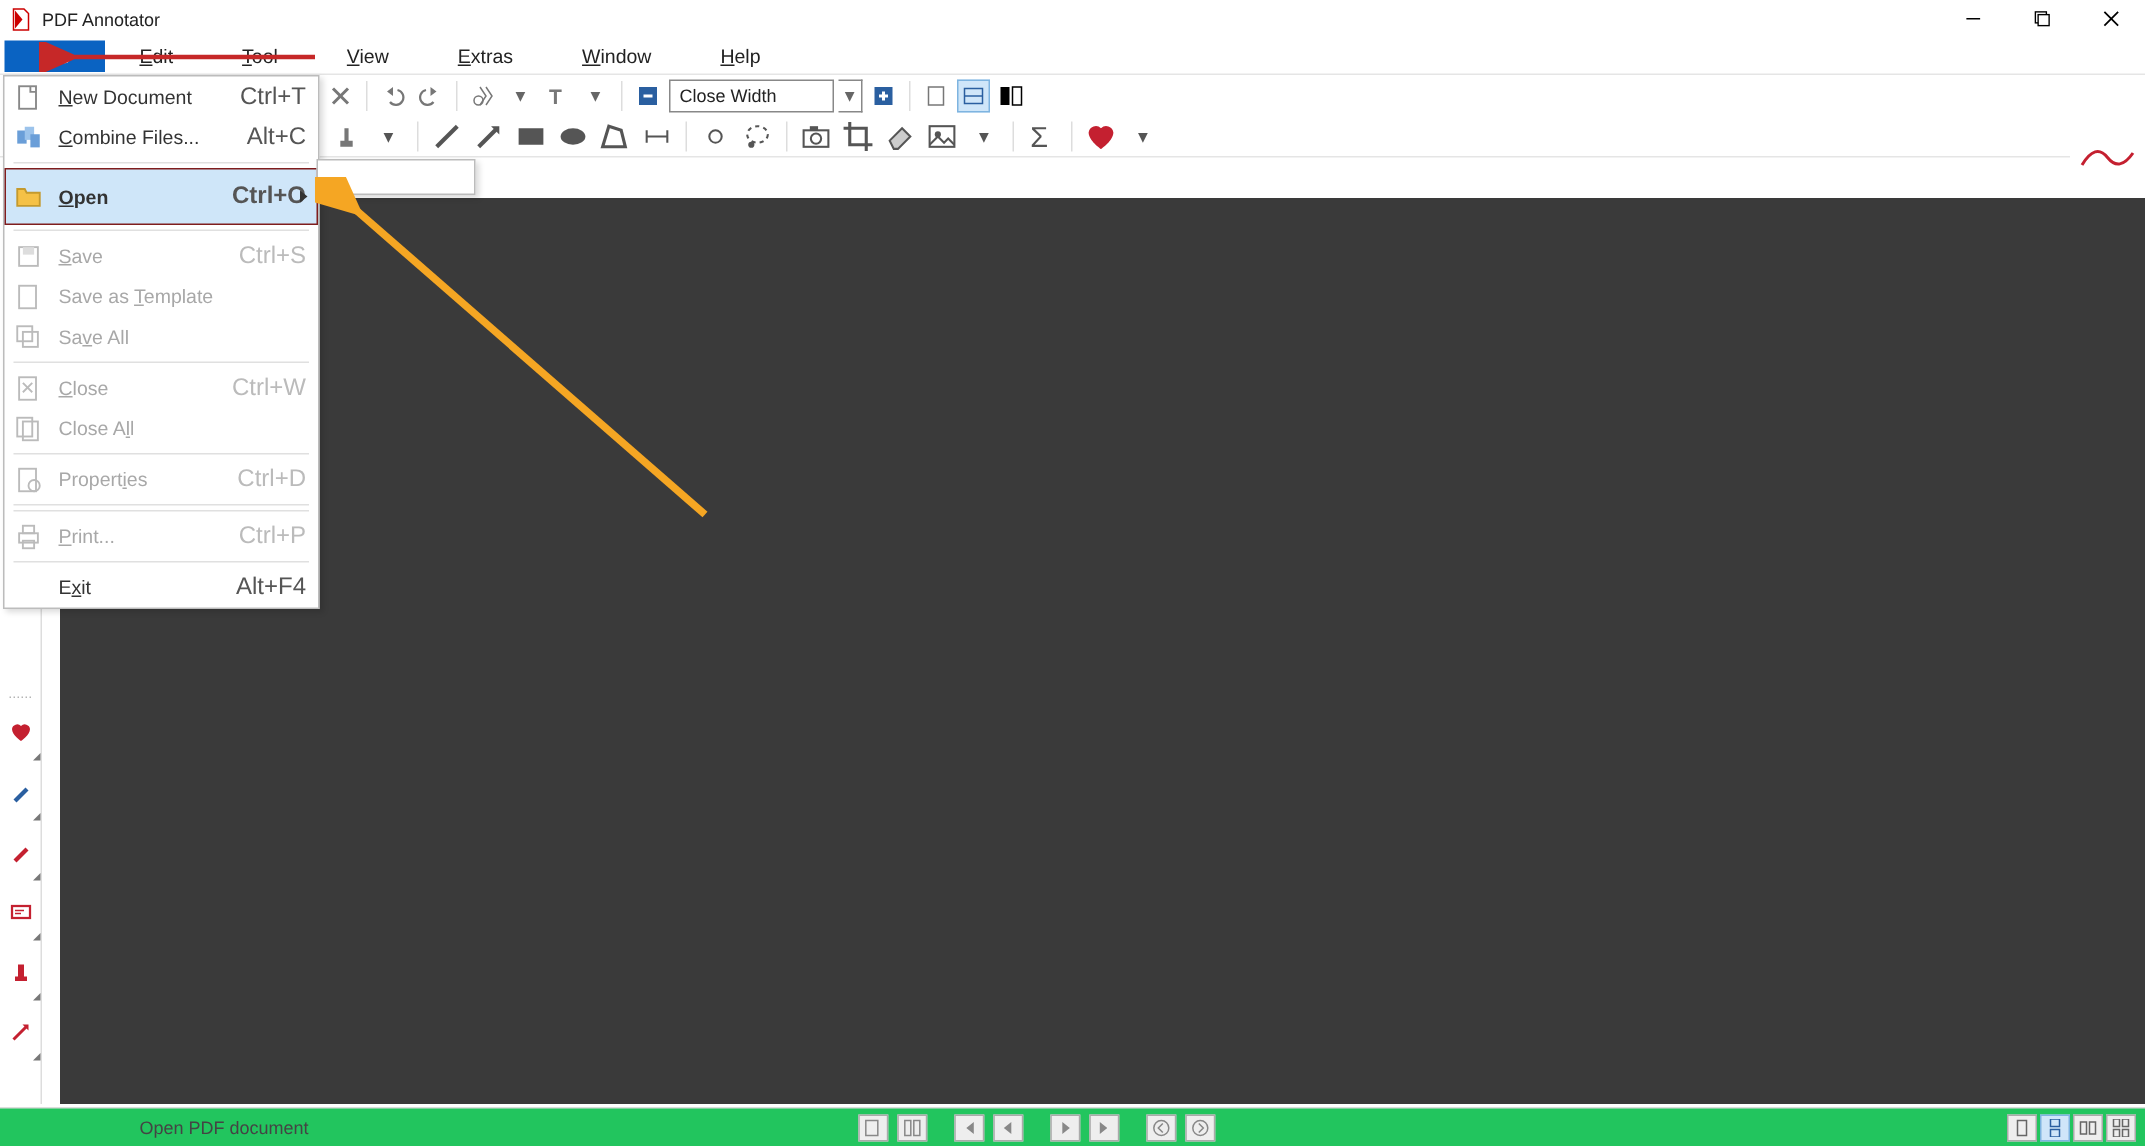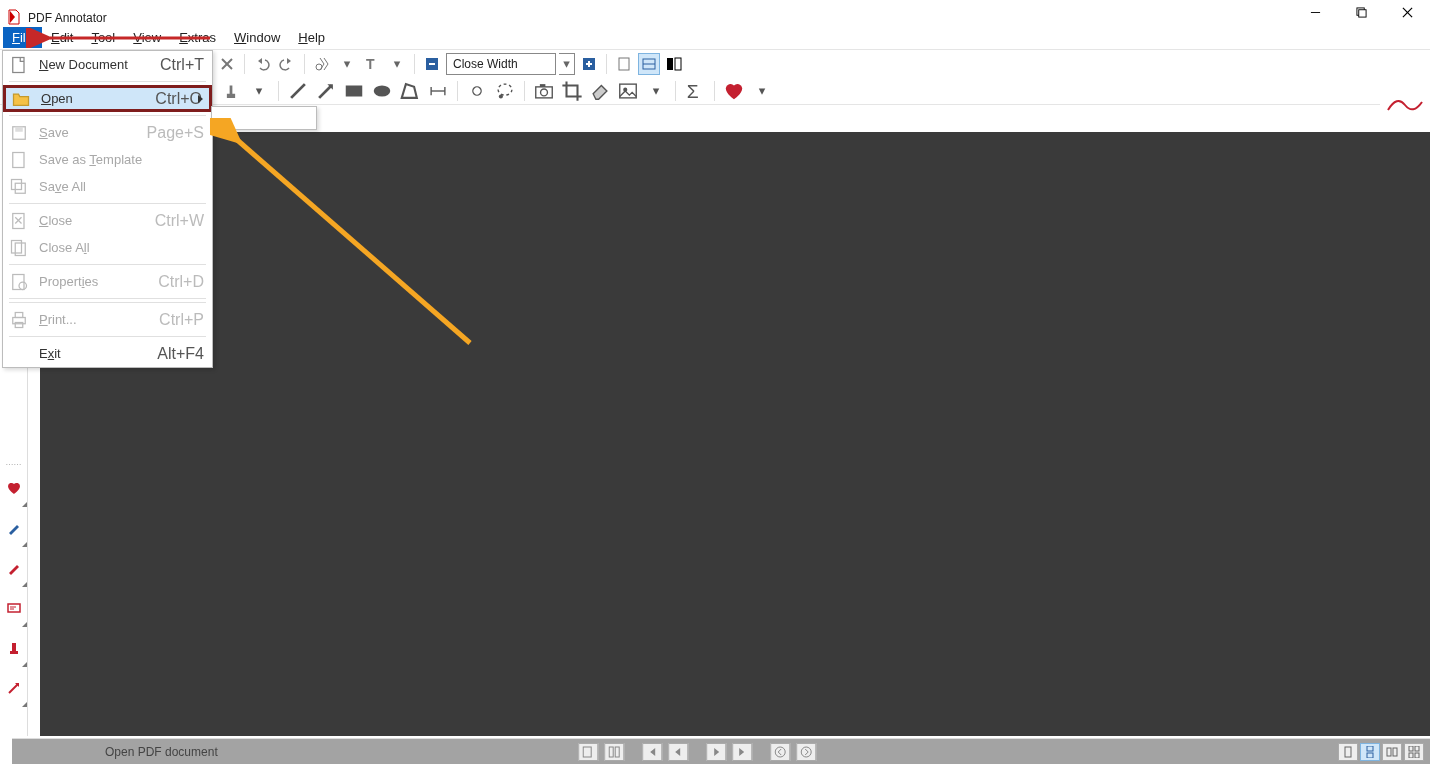--- a/index.html
+++ b/index.html
@@ -1,28 +1,28 @@
 <!DOCTYPE html>
 <html><head>
 <meta charset="utf-8">
 <style>
   * { box-sizing: border-box; margin: 0; padding: 0; font-family: "Segoe UI", Tahoma, sans-serif; }
   body { width: 1430px; height: 764px; background: #fff; position: relative; overflow: hidden; font-size: 13px; color: #222; }
 
   
-  .titlebar { height: 25px; display: flex; align-items: flex-end; padding: 0 6px; background: #fff; }
+  .titlebar { height: 25px; display: flex; align-items: center; padding: 0 6px; background: #fff; }
   .titlebar .app-icon { width: 16px; height: 16px; margin-right: 6px; }
   .titlebar .title { font-size: 12px; }
   .win-controls { position: absolute; top: 0; right: 0; display: flex; }
   .win-controls div { width: 46px; height: 25px; display: flex; align-items: center; justify-content: center; }
   .win-controls svg { width: 11px; height: 11px; }
 
   
   .menubar { height: 25px; display: flex; align-items: center; background: #fff; border-bottom: 1px solid #e5e5e5; padding-left: 3px; }
-  .menubar .menu-item { padding: 3px 9px; font-size: 13px; cursor: default; position: relative; }
+  .menubar .menu-item { padding: 3px 23px; font-size: 13px; cursor: default; position: relative; }
   .menubar .menu-item.selected { background: #0a63c2; color: #fff; }
   .underline { text-decoration: underline; }
 
   
   .toolbar { height: 27px; display: flex; align-items: center; padding-left: 40px; gap: 3px; background: #fff; }
   .toolbar .tb-btn { width: 22px; height: 22px; display:flex; align-items:center; justify-content:center; color:#666; border:1px solid transparent; }
   .toolbar .tb-btn svg { width: 16px; height: 16px; }
   .toolbar .sep { width: 1px; height: 20px; background: #ddd; margin: 0 3px; }
   .zoom-input { width: 110px; height: 22px; border: 1px solid #888; font-size: 12px; padding: 0 6px; display:flex; align-items:center; }
   .zoom-drop { width: 16px; height: 22px; border: 1px solid #888; border-left: none; display:flex; align-items:center; justify-content:center; color:#666; }
@@ -38,34 +38,34 @@
   .left-strip { position: absolute; left: 0; top: 132px; width: 28px; bottom: 28px; background: #fff; border-right: 1px solid #ddd; }
   .left-strip .dots { height: 8px; display:flex; align-items:center; justify-content:center; color:#aaa; font-size:8px; margin-top: 328px;}
   .left-strip .side-btn { width: 28px; height: 40px; display:flex; align-items:center; justify-content:center; position:relative;}
   .left-strip .side-btn svg { width:16px; height:16px; }
   .corner-tri { position:absolute; right:1px; bottom:1px; width:0; height:0; border-left:5px solid transparent; border-bottom:5px solid #777; }
 
   
   .dropdown { position: absolute; left: 2px; top: 50px; width: 211px; background: #fff; border: 1px solid #bcbcbc; box-shadow: 2px 2px 4px rgba(0,0,0,0.15); z-index: 50; }
   .dropdown .dd-item { height: 27px; display: flex; align-items: center; padding: 0 8px 0 6px; font-size: 13px; color: #333; position: relative; }
   .dropdown .dd-item.disabled { color: #a8a8a8; }
-  .dropdown .dd-item.hover { background: #cfe6f9; border: 3px solid #7f1d1d; padding: 0 7px 0 5px; height:27px;}
+  .dropdown .dd-item.hover { background: #cfe6f9; border: 1px solid #7f1d1d; padding: 0 7px 0 5px; height:38px;font-weight:bold;}
   .dropdown .dd-icon { width: 20px; height: 20px; margin-right: 10px; display:flex; align-items:center; justify-content:center; color:#888;}
   .dropdown .dd-item.disabled .dd-icon { color: #ccc; }
   .dropdown .dd-label { flex: 1; }
   .dropdown .dd-short { font-size: 16px; color:#555; }
   .dropdown .dd-item.disabled .dd-short { color:#bbb;}
   .dropdown .dd-sep { height: 1px; background: #e0e0e0; margin: 3px 6px; }
   .dropdown .dd-arrow { position:absolute; right:6px; width:0; height:0; border-top:4px solid transparent; border-bottom:4px solid transparent; border-left:5px solid #333;}
 
   
   .submenu { position:absolute; left: 211px; top: 106px; width: 106px; height: 24px; background:#fff; border:1px solid #bcbcbc; box-shadow: 2px 2px 4px rgba(0,0,0,0.15); z-index:60;}
 
   
-  .statusbar { position:absolute; left:0; right:0; bottom:0; height:26px; background:#a3a3a3; border-top:1px solid #ddd; display:flex; align-items:center; padding: 0 8px; font-size:12px; color:#444;margin-left:12px;}
+  .statusbar { position:absolute; left:0; right:0; bottom:0; height:26px; background:#22c55e; border-top:1px solid #ddd; display:flex; align-items:center; padding: 0 8px; font-size:12px; color:#444;}
   .statusbar .status-text { margin-left: 85px; }
   .statusbar .center-controls { position:absolute; left: 50%; transform: translateX(-60%); display:flex; gap:6px; }
   .statusbar .right-controls { position:absolute; right: 6px; display:flex; gap:2px;}
   .statusbar .sb-btn { width:20px; height:18px; border:1px solid #aaa; display:flex; align-items:center; justify-content:center; color:#666; background:#eee;}
   .statusbar .sb-btn.sel { background:#cfe6f9; border-color:#7eb4e0;}
   .statusbar .sb-btn svg{ width:12px; height:12px;}
 
   
   .scribble { position:absolute; right:0; top: 78px; width:50px; height: 54px; background:#fff; display:flex; align-items:center; justify-content:center;}
 
@@ -336,20 +336,31 @@
   <div class="dd-item">
     <span class="dd-icon">
         <svg viewBox="0 0 16 16">
           <rect x="3" y="2" width="9" height="12" fill="#fff" stroke="#888"></rect>
           <path d="M9 2v3h3" fill="none" stroke="#888"></path>
         </svg>
       </span>
     <span class="dd-label"><span class="underline">N</span><span>ew Document</span></span>
     <span class="dd-short">Ctrl+T</span>
   </div>
+  <div class="dd-item">
+    <span class="dd-icon">
+        <svg viewBox="0 0 16 16">
+          <rect x="2" y="4" width="5" height="7" fill="#6a9ed8"></rect>
+          <rect x="6" y="2" width="5" height="7" fill="#9cc3eb"></rect>
+          <rect x="9" y="6" width="5" height="7" fill="#6a9ed8"></rect>
+        </svg>
+      </span>
+    <span class="dd-label"><span class="underline">C</span><span>ombine Files...</span></span>
+    <span class="dd-short">Alt+C</span>
+  </div>
   <div class="dd-sep"></div>
 
   <div class="dd-item hover">
     <span class="dd-icon">
         <svg viewBox="0 0 16 16">
           <path d="M2 4h4l1 2h7v7H2z" fill="#f5c146" stroke="#c49a2e"></path>
         </svg>
       </span>
     <span class="dd-label"><span class="underline">O</span><span>pen</span></span>
     <span class="dd-short">Ctrl+O</span>
@@ -358,21 +369,21 @@
   <div class="dd-sep"></div>
 
   <div class="dd-item disabled">
     <span class="dd-icon">
         <svg viewBox="0 0 16 16">
           <rect x="3" y="3" width="10" height="10" fill="none" stroke="#bbb"></rect>
           <rect x="5" y="3" width="6" height="4" fill="#ddd"></rect>
         </svg>
       </span>
     <span class="dd-label"><span class="underline">S</span><span>ave</span></span>
-    <span class="dd-short">Page+S</span>
+    <span class="dd-short">Ctrl+S</span>
   </div>
   <div class="dd-item disabled">
     <span class="dd-icon">
         <svg viewBox="0 0 16 16">
           <rect x="3" y="2" width="9" height="12" fill="none" stroke="#bbb"></rect>
         </svg>
       </span>
     <span class="dd-label"><span>Save as </span><span class="underline">T</span><span>emplate</span></span>
   </div>
   <div class="dd-item disabled">

